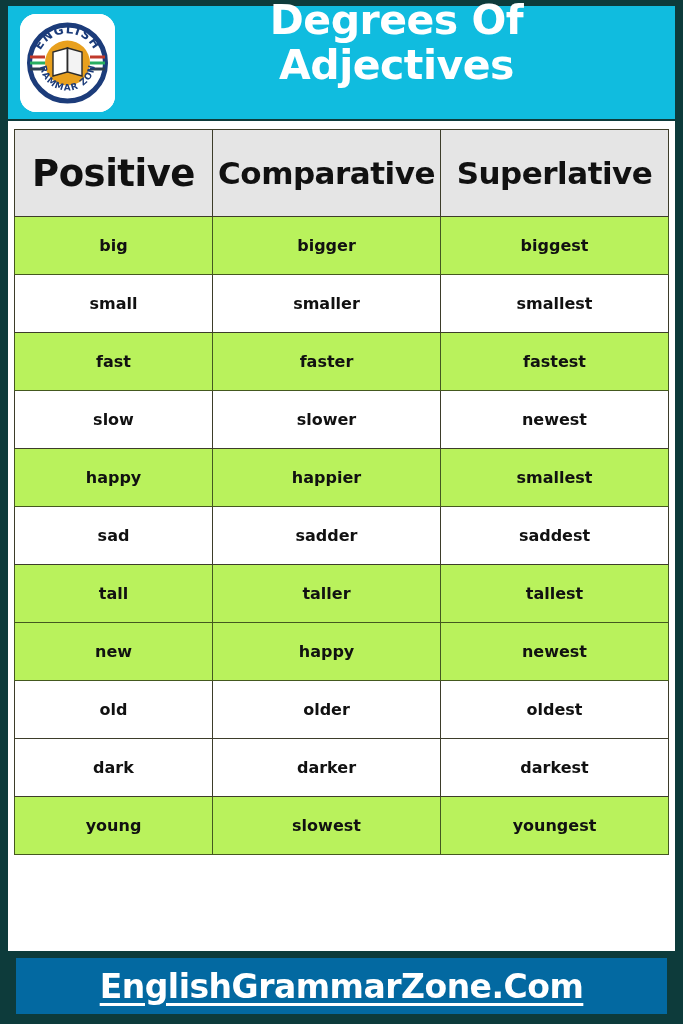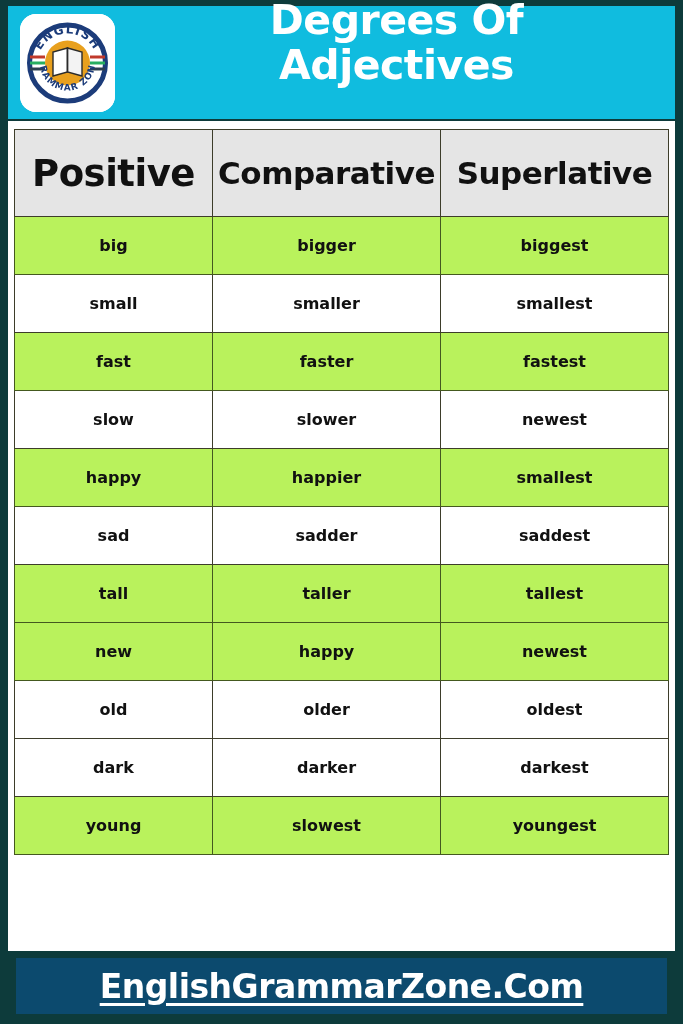--- a/index.html
+++ b/index.html
@@ -120,21 +120,21 @@
     border-color: #44591f;
   }
 
   
   .footer {
     position: absolute;
     left: 16px;
     top: 958px;
     width: 651px;
     height: 56px;
-    background: #0c4a6e;
+    background: #0369a1;
     display: flex;
     align-items: center;
     justify-content: center;
     box-sizing: border-box;
   }
   .footer-link {
     color: #ffffff;
     font-family: "DejaVu Sans", sans-serif;
     font-weight: bold;
     font-size: 33px;

